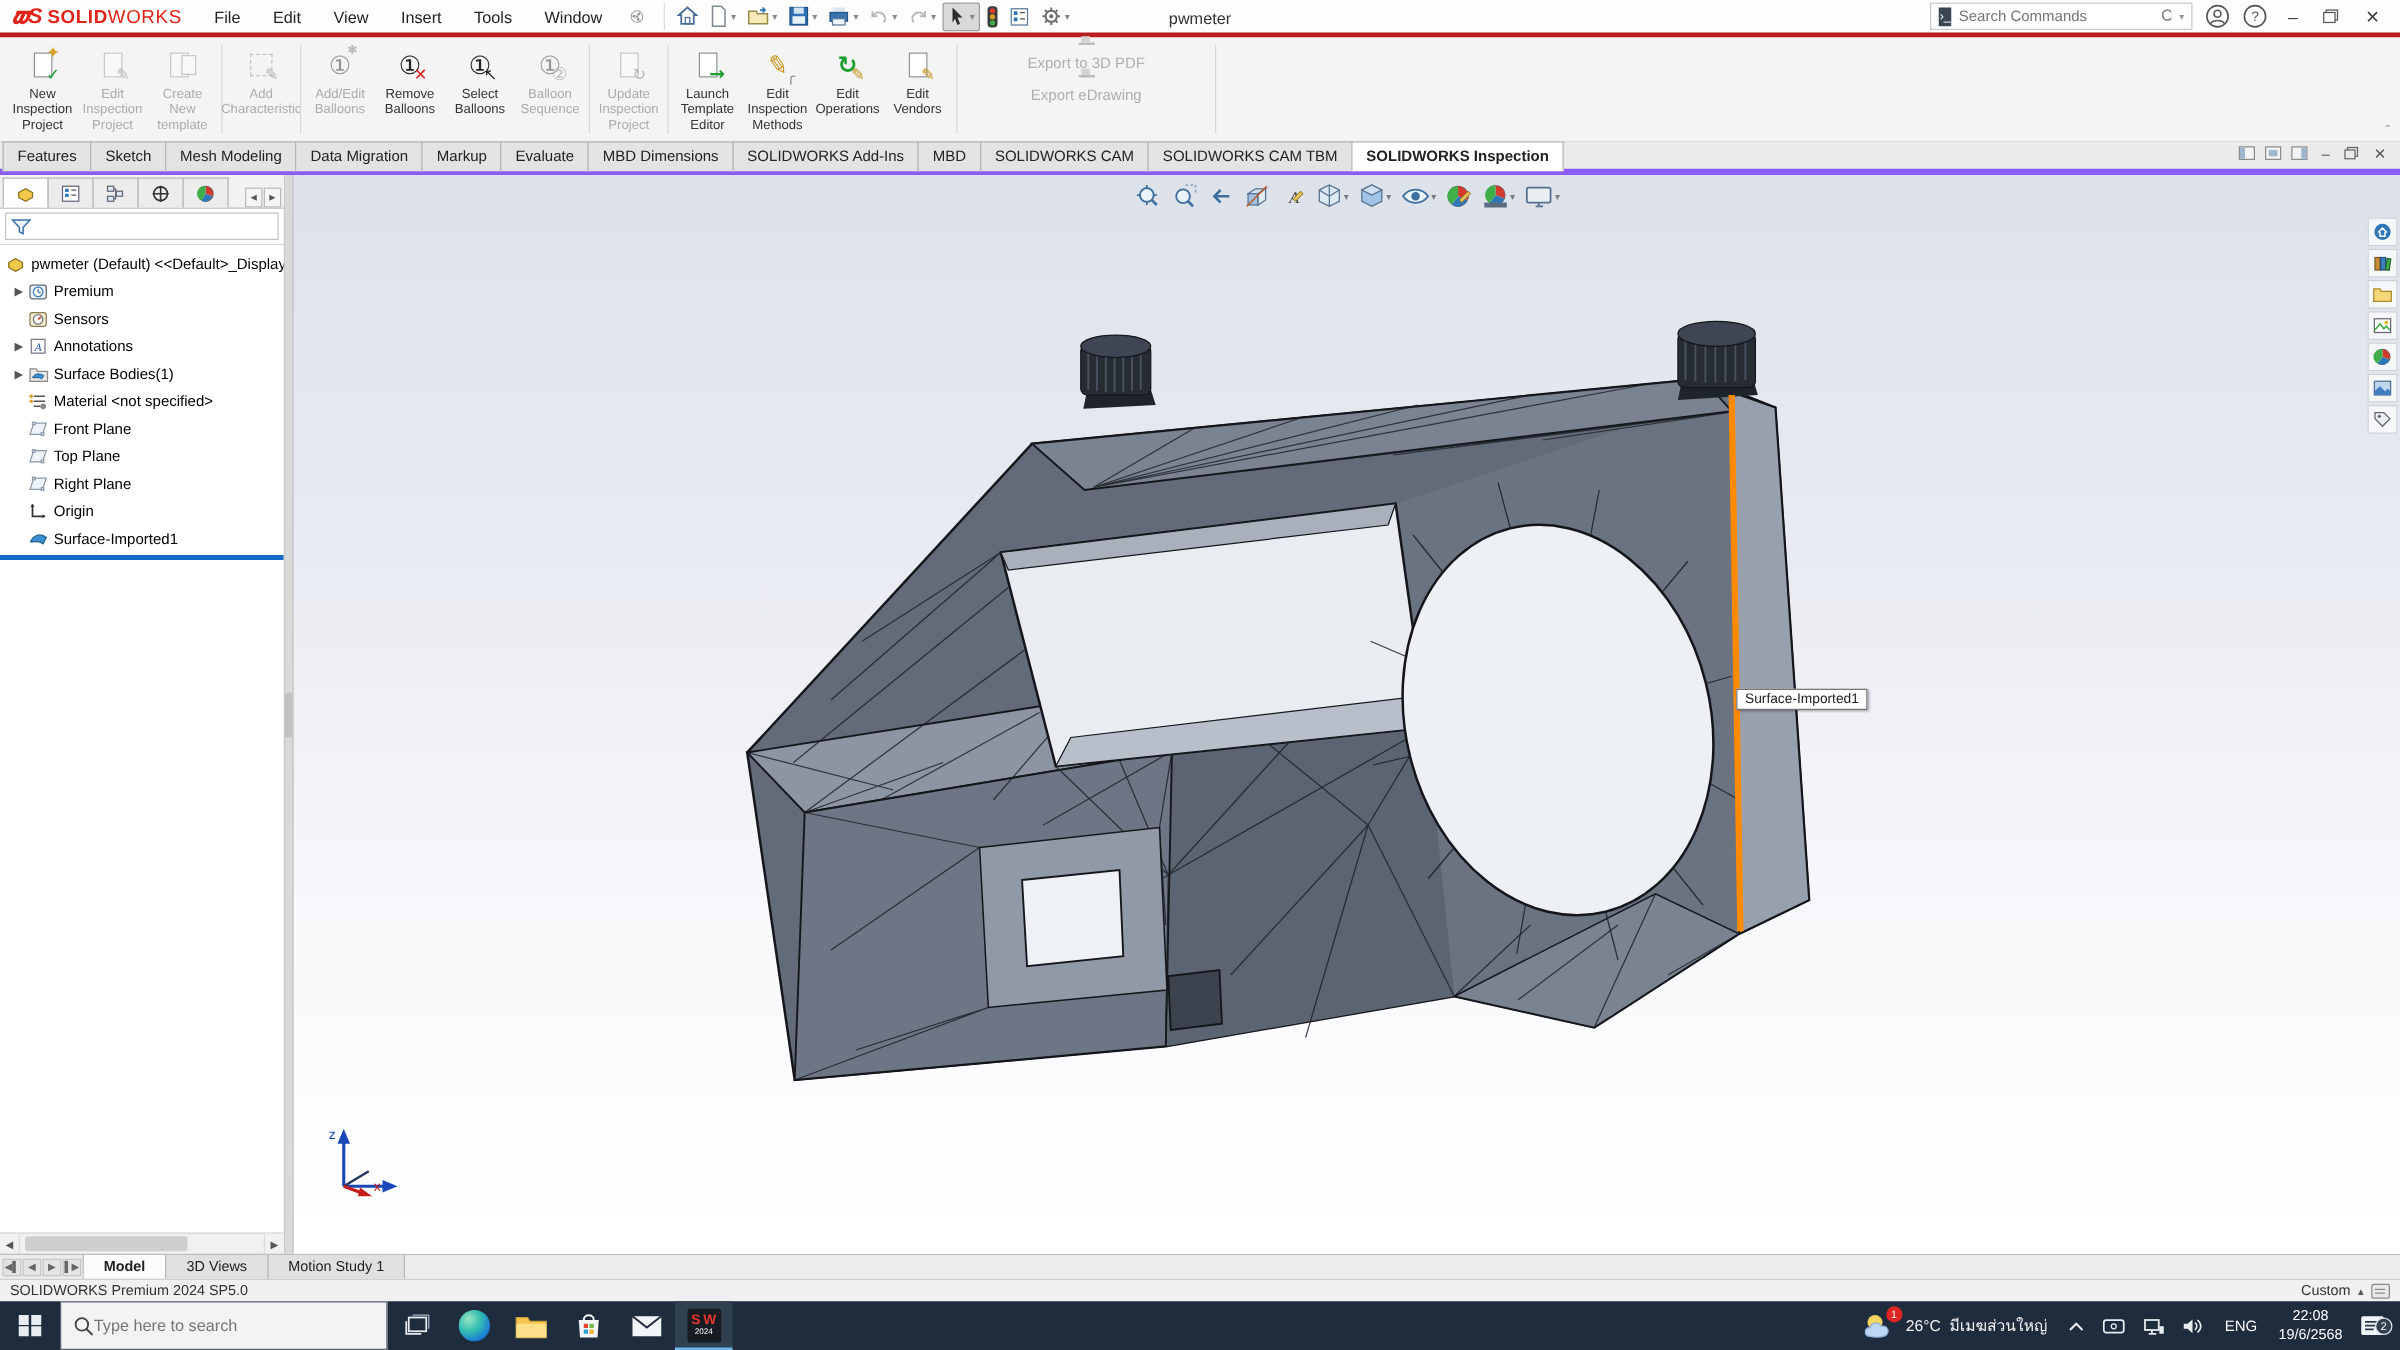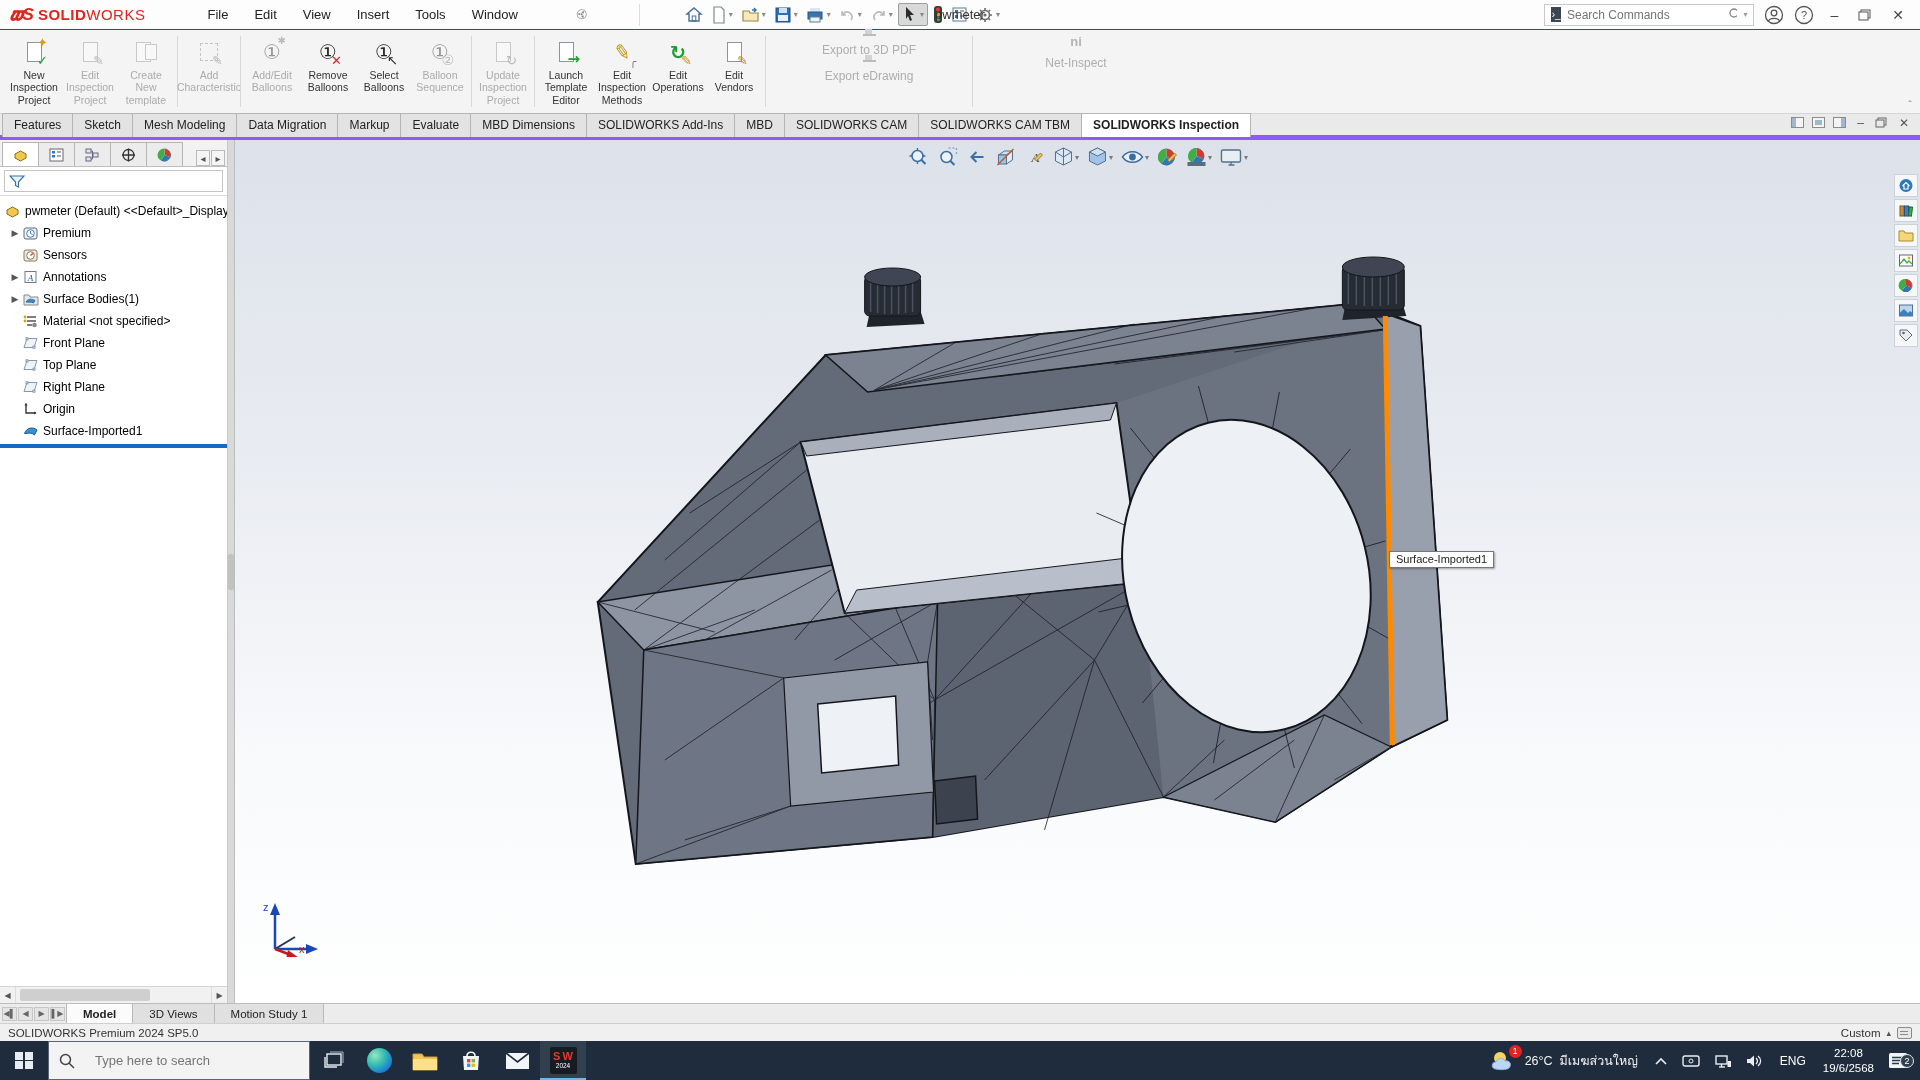--- a/index.html
+++ b/index.html
@@ -1,20 +1,20 @@
 <!DOCTYPE html>
 <html><head>
 <meta charset="utf-8">
 <style>
   * { margin:0; padding:0; box-sizing:border-box; }
   body { font-family:"Liberation Sans", sans-serif; background:#000; }
   .app { width:1920px; height:1080px; position:relative; overflow:hidden; background:#fff; display:flex; flex-direction:column; }
 
   
-  .titlebar { height:30px; background:#fdfdfd; border-bottom:1px solid #b91c1c; display:flex; align-items:center; position:relative; flex:0 0 30px;gap:36px; }
+  .titlebar { height:30px; background:#fdfdfd; border-bottom:4px solid #b91c1c; display:flex; align-items:center; position:relative; flex:0 0 30px; }
   .logo { display:flex; align-items:center; gap:4px; padding:0 14px 0 10px; }
   .logo-mark { color:#e2231a; font-weight:bold; font-size:17px; font-style:italic; }
   .logo-text { font-size:15px; color:#e2231a; letter-spacing:.5px; }
   .logo-text b { font-weight:bold; }
   .menus { display:flex; gap:2px; }
   .menu-item { font-size:13px; color:#222; padding:4px 12px; cursor:default; }
   .pin-icon { margin:0 10px; color:#8a8a8a; font-size:13px; transform:rotate(35deg); display:inline-block; }
   .tb-sep { width:1px; height:22px; background:#ddd; margin:0 6px; }
   .quickbar { display:flex; align-items:center; gap:2px; }
   .qbtn { display:flex; align-items:center; padding:2px 3px; border-radius:2px; }
@@ -116,21 +116,21 @@
   .sb-right { margin-left:auto; display:flex; align-items:center; gap:6px; }
   .sb-caret { font-size:9px; color:#555; }
   .sb-tag { width:15px; height:12px; border:1px solid #8a8a8a; border-radius:2px; position:relative; background:#e8e8e8; }
   .sb-tag::after { content:""; position:absolute; left:2px; top:3px; width:8px; height:1px; background:#8a8a8a; box-shadow:0 3px 0 #8a8a8a; }
 
   
   .taskbar { flex:0 0 39px; background:#1f2c3d; display:flex; align-items:stretch; color:#fff; }
   .tb-start { width:48px; display:flex; align-items:center; justify-content:center; }
   .win-logo { display:grid; grid-template-columns:8px 8px; grid-template-rows:8px 8px; gap:1.5px; }
   .win-logo span { background:#e8edf2; }
-  .tb-search { width:262px; background:#f3f3f3; display:flex; align-items:center; gap:20px; padding:0 10px; border:1px solid #5a6673; }
+  .tb-search { width:262px; background:#f3f3f3; display:flex; align-items:center; gap:0; padding:0 10px; border:1px solid #5a6673; }
   .tb-search input { border:none; outline:none; background:transparent; font-size:13px; color:#333; flex:1; font-family:"Liberation Sans",sans-serif; }
   .tb-ico { width:46px; display:flex; align-items:center; justify-content:center; }
   .tb-ico.active { background:#31404f; box-shadow:inset 0 -2px 0 #6cb8f0; }
   .sw-tile { width:27px; height:27px; background:#171c23; display:flex; flex-direction:column; align-items:center; justify-content:center; border-radius:2px; }
   .sw-tile .sw { color:#e8372c; font-weight:bold; font-size:11px; line-height:1; }
   .sw-tile .yr { color:#fff; font-size:6.5px; line-height:1; margin-top:1px; }
   .tray { margin-left:auto; display:flex; align-items:center; gap:0; }
   .tray-weather { display:flex; align-items:center; gap:7px; padding:0 9px; }
   .wx-wrap { position:relative; width:28px; height:24px; }
   .wx-badge { position:absolute; right:-4px; top:-4px; background:#e02424; color:#fff; font-size:8.5px; width:13px; height:13px; border-radius:50%; display:flex; align-items:center; justify-content:center; }
@@ -384,26 +384,20 @@
       <div class="exp-item w2">
           <span class="xsheet"></span>
           <span class="exp-label">Export to 3D PDF</span>
         </div>
       <div class="exp-item w2">
           <span class="xsheet"></span>
           <span class="exp-label">Export eDrawing</span>
         </div>
     </div>
     <div class="rdiv"></div>
-    <div class="exp-col">
-      <div class="exp-item w2">
-          <span class="ni-logo">ni</span>
-          <span class="exp-label">Net-Inspect</span>
-        </div>
-    </div>
     <span class="ribbon-collapse">ˆ</span>
   </div>
 
   <div class="tabrow">
     <span class="ctab">Features</span>
     <span class="ctab">Sketch</span>
     <span class="ctab">Mesh Modeling</span>
     <span class="ctab">Data Migration</span>
     <span class="ctab">Markup</span>
     <span class="ctab">Evaluate</span>

